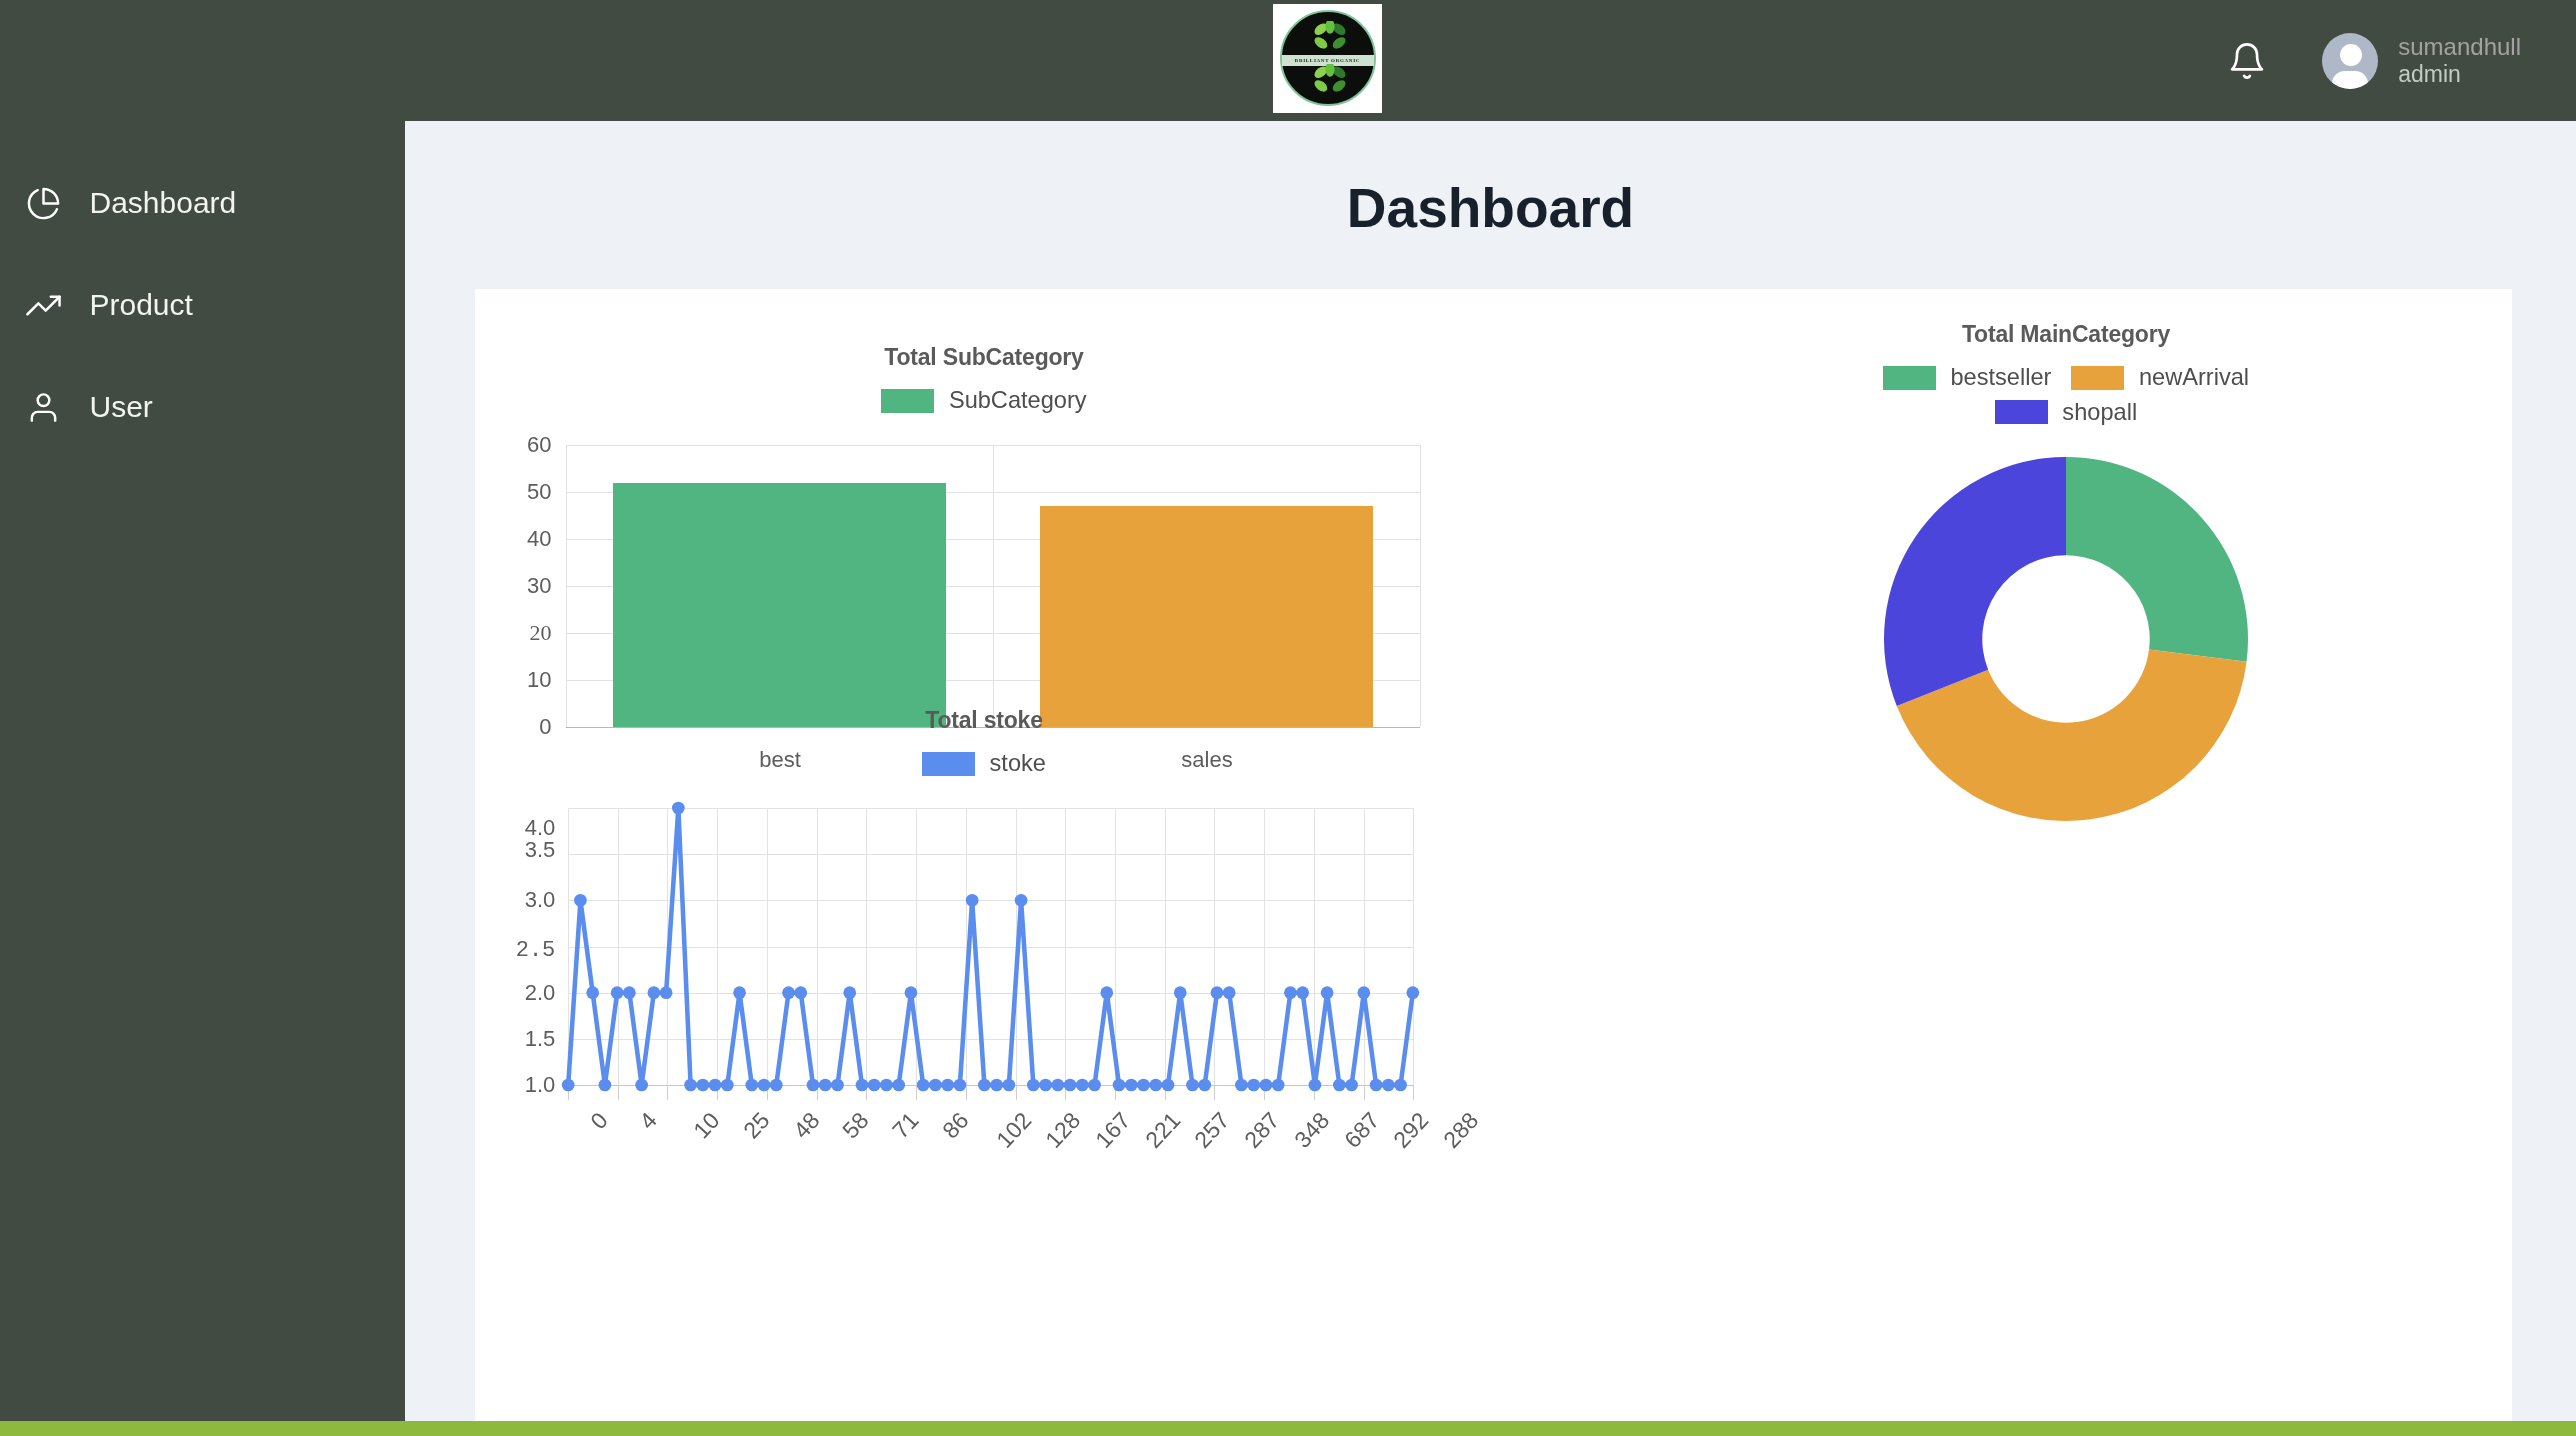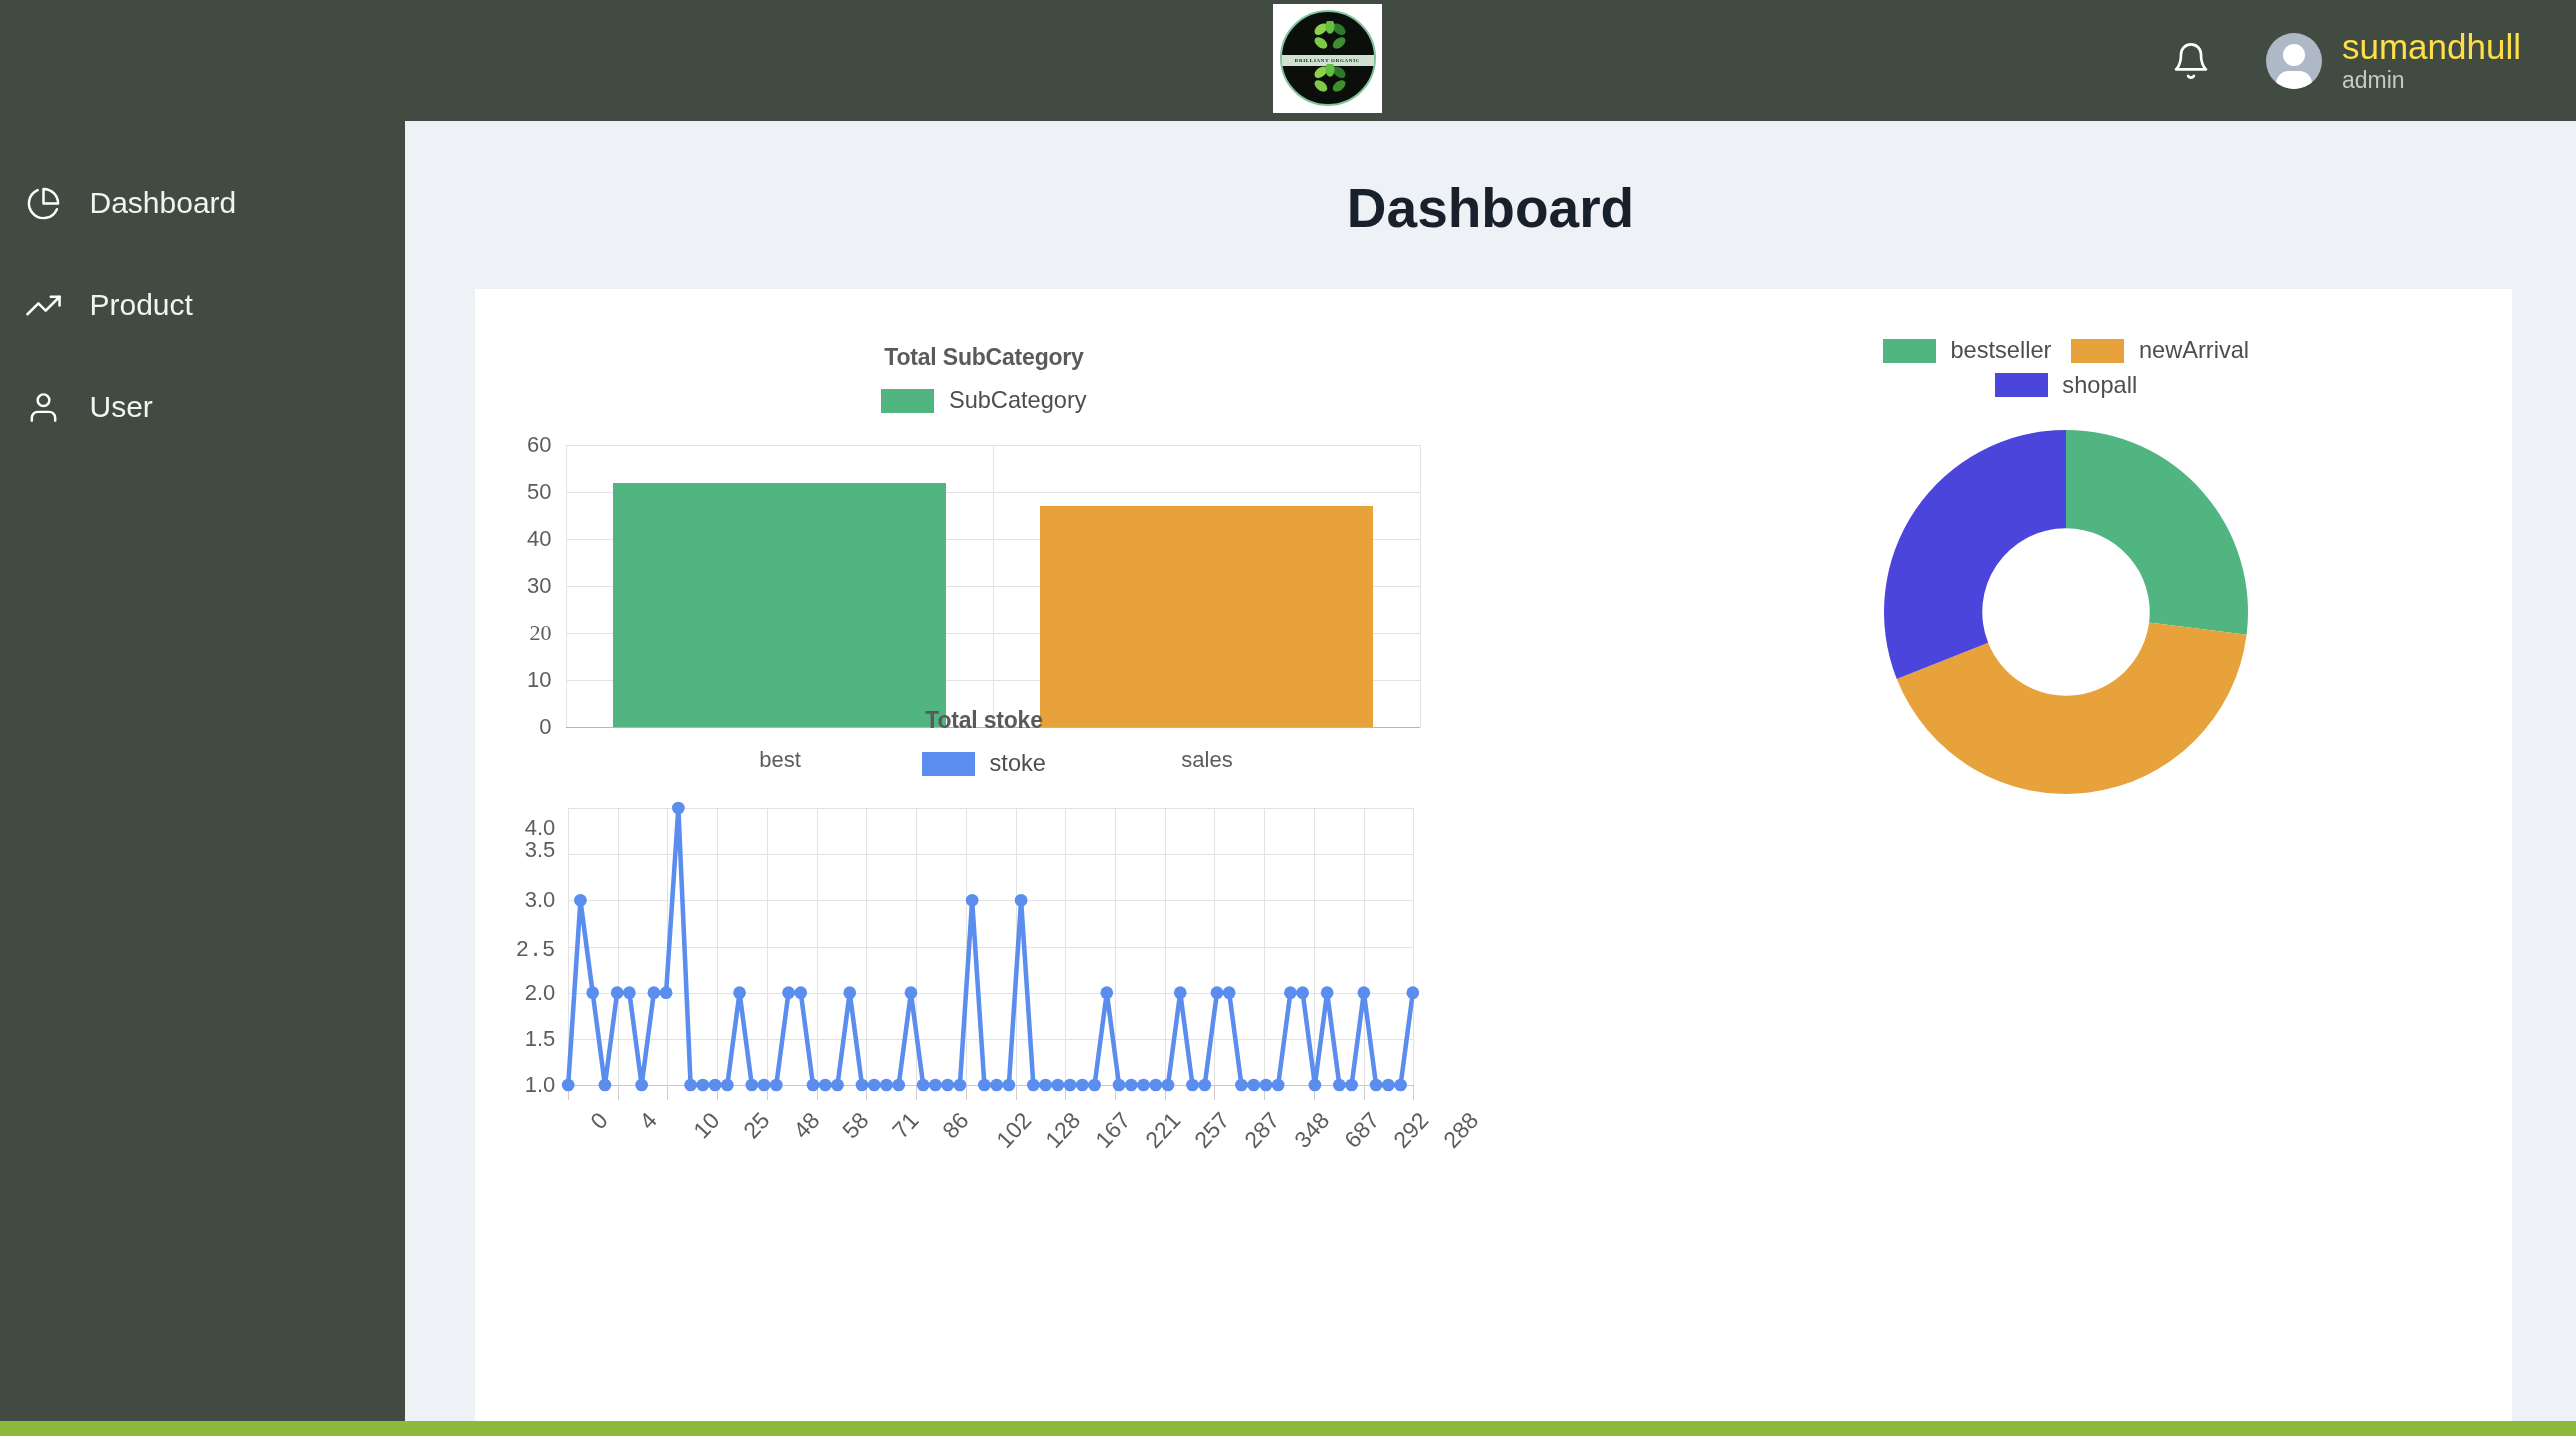--- a/index.html
+++ b/index.html
@@ -63,21 +63,21 @@
   .avatar::before {
     content: ""; position: absolute;
     width: 22px; height: 22px; border-radius: 50%;
     background: #fff; left: 17.3px; top: 11px;
   }
   .avatar::after {
     content: ""; position: absolute;
     width: 36px; height: 23.6px; border-radius: 12.7px 12.7px 0 0;
     background: #fff; left: 10px; top: 38px;
   }
-  .uname { color: #fde047; font-size: 35px; line-height: 1.15; }
+  .uname { color: #a3a3a3; font-size: 24px; line-height: 1.15; }
   .urole { color: #c3cbc3; font-size: 23px; line-height: 1.2; }
 
   
   .sidebar {
     position: absolute; left: 0; top: 121px;
     width: 405px; height: 1300px;
     background: #414b41;
   }
   .nav-item {
     display: flex; align-items: center; gap: 29px;
@@ -315,20 +315,21 @@
           </div>
           <div class="bar-xtick" style="left: 214px;">best</div>
           <div class="bar-col" style="left: 474px; width: 333px; height: 282px;">
             <div class="bar-rect" style="height: 221px; background: rgb(232, 162, 60);"></div>
           </div>
           <div class="bar-xtick" style="left: 641px;">sales</div>
         </div>
     </div>
 
     <div class="donut-wrap">
+      <div class="chart-title">Total MainCategory</div>
       <div class="legend" id="donut-legend" style="max-width:473px;margin-left:auto;margin-right:auto;">
           <div class="legend-item">
             <span class="swatch" style="background: rgb(81, 181, 130);"></span>
             <span class="legend-label">bestseller</span>
           </div>
           <div class="legend-item">
             <span class="swatch" style="background: rgb(232, 162, 60);"></span>
             <span class="legend-label">newArrival</span>
           </div>
           <div class="legend-item">

